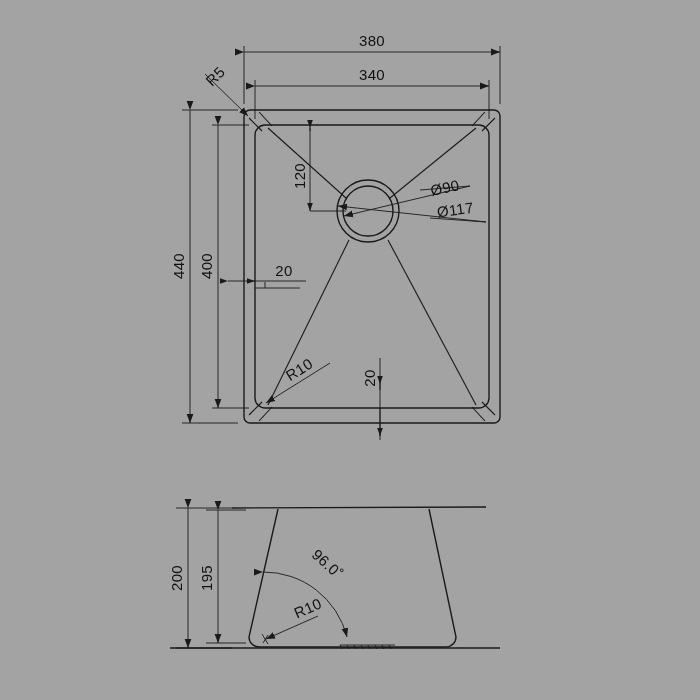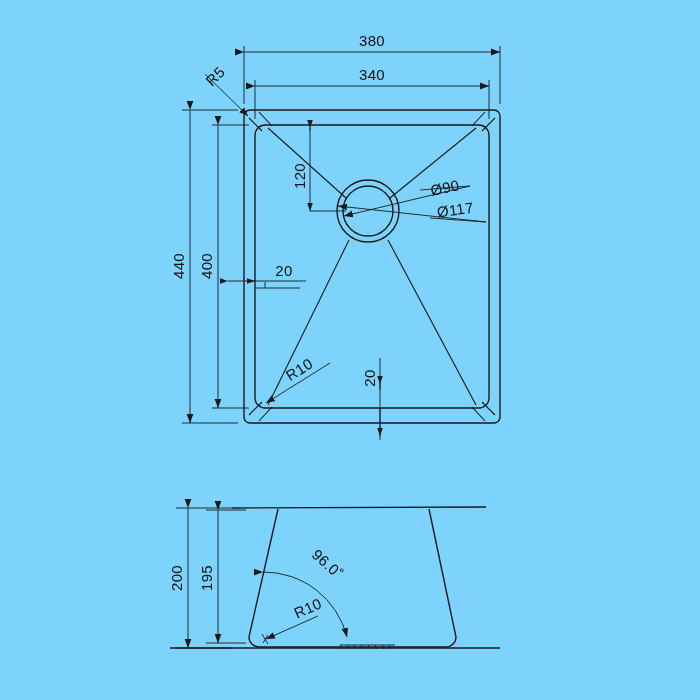--- a/index.html
+++ b/index.html
@@ -1,18 +1,18 @@
 <!DOCTYPE html>
 <html><head>
 <meta charset="utf-8">
 <style>
   html,body{margin:0;padding:0;background:#ffffff;}
   body{width:700px;height:700px;overflow:hidden;
        font-family:"Liberation Sans","DejaVu Sans",sans-serif;}
-  #sheet{position:relative;width:700px;height:700px;background:#7dd3fc;text-align:right;}
+  #sheet{position:relative;width:700px;height:700px;background:#a3a3a3;text-align:right;}
   svg{display:block;}
   .ln{stroke:#1a1a1a;fill:none;stroke-width:1.1;}
   .thin{stroke:#1a1a1a;fill:none;stroke-width:0.9;}
   .dimln{stroke:#1a1a1a;fill:none;stroke-width:0.9;}
   .body-ln{stroke:#1a1a1a;fill:none;stroke-width:1.4;}
   .txt{font-family:"Liberation Sans","DejaVu Sans",sans-serif;
        font-size:15px;fill:#111;letter-spacing:0.3px;}
 </style>
 </head>
 <body>

